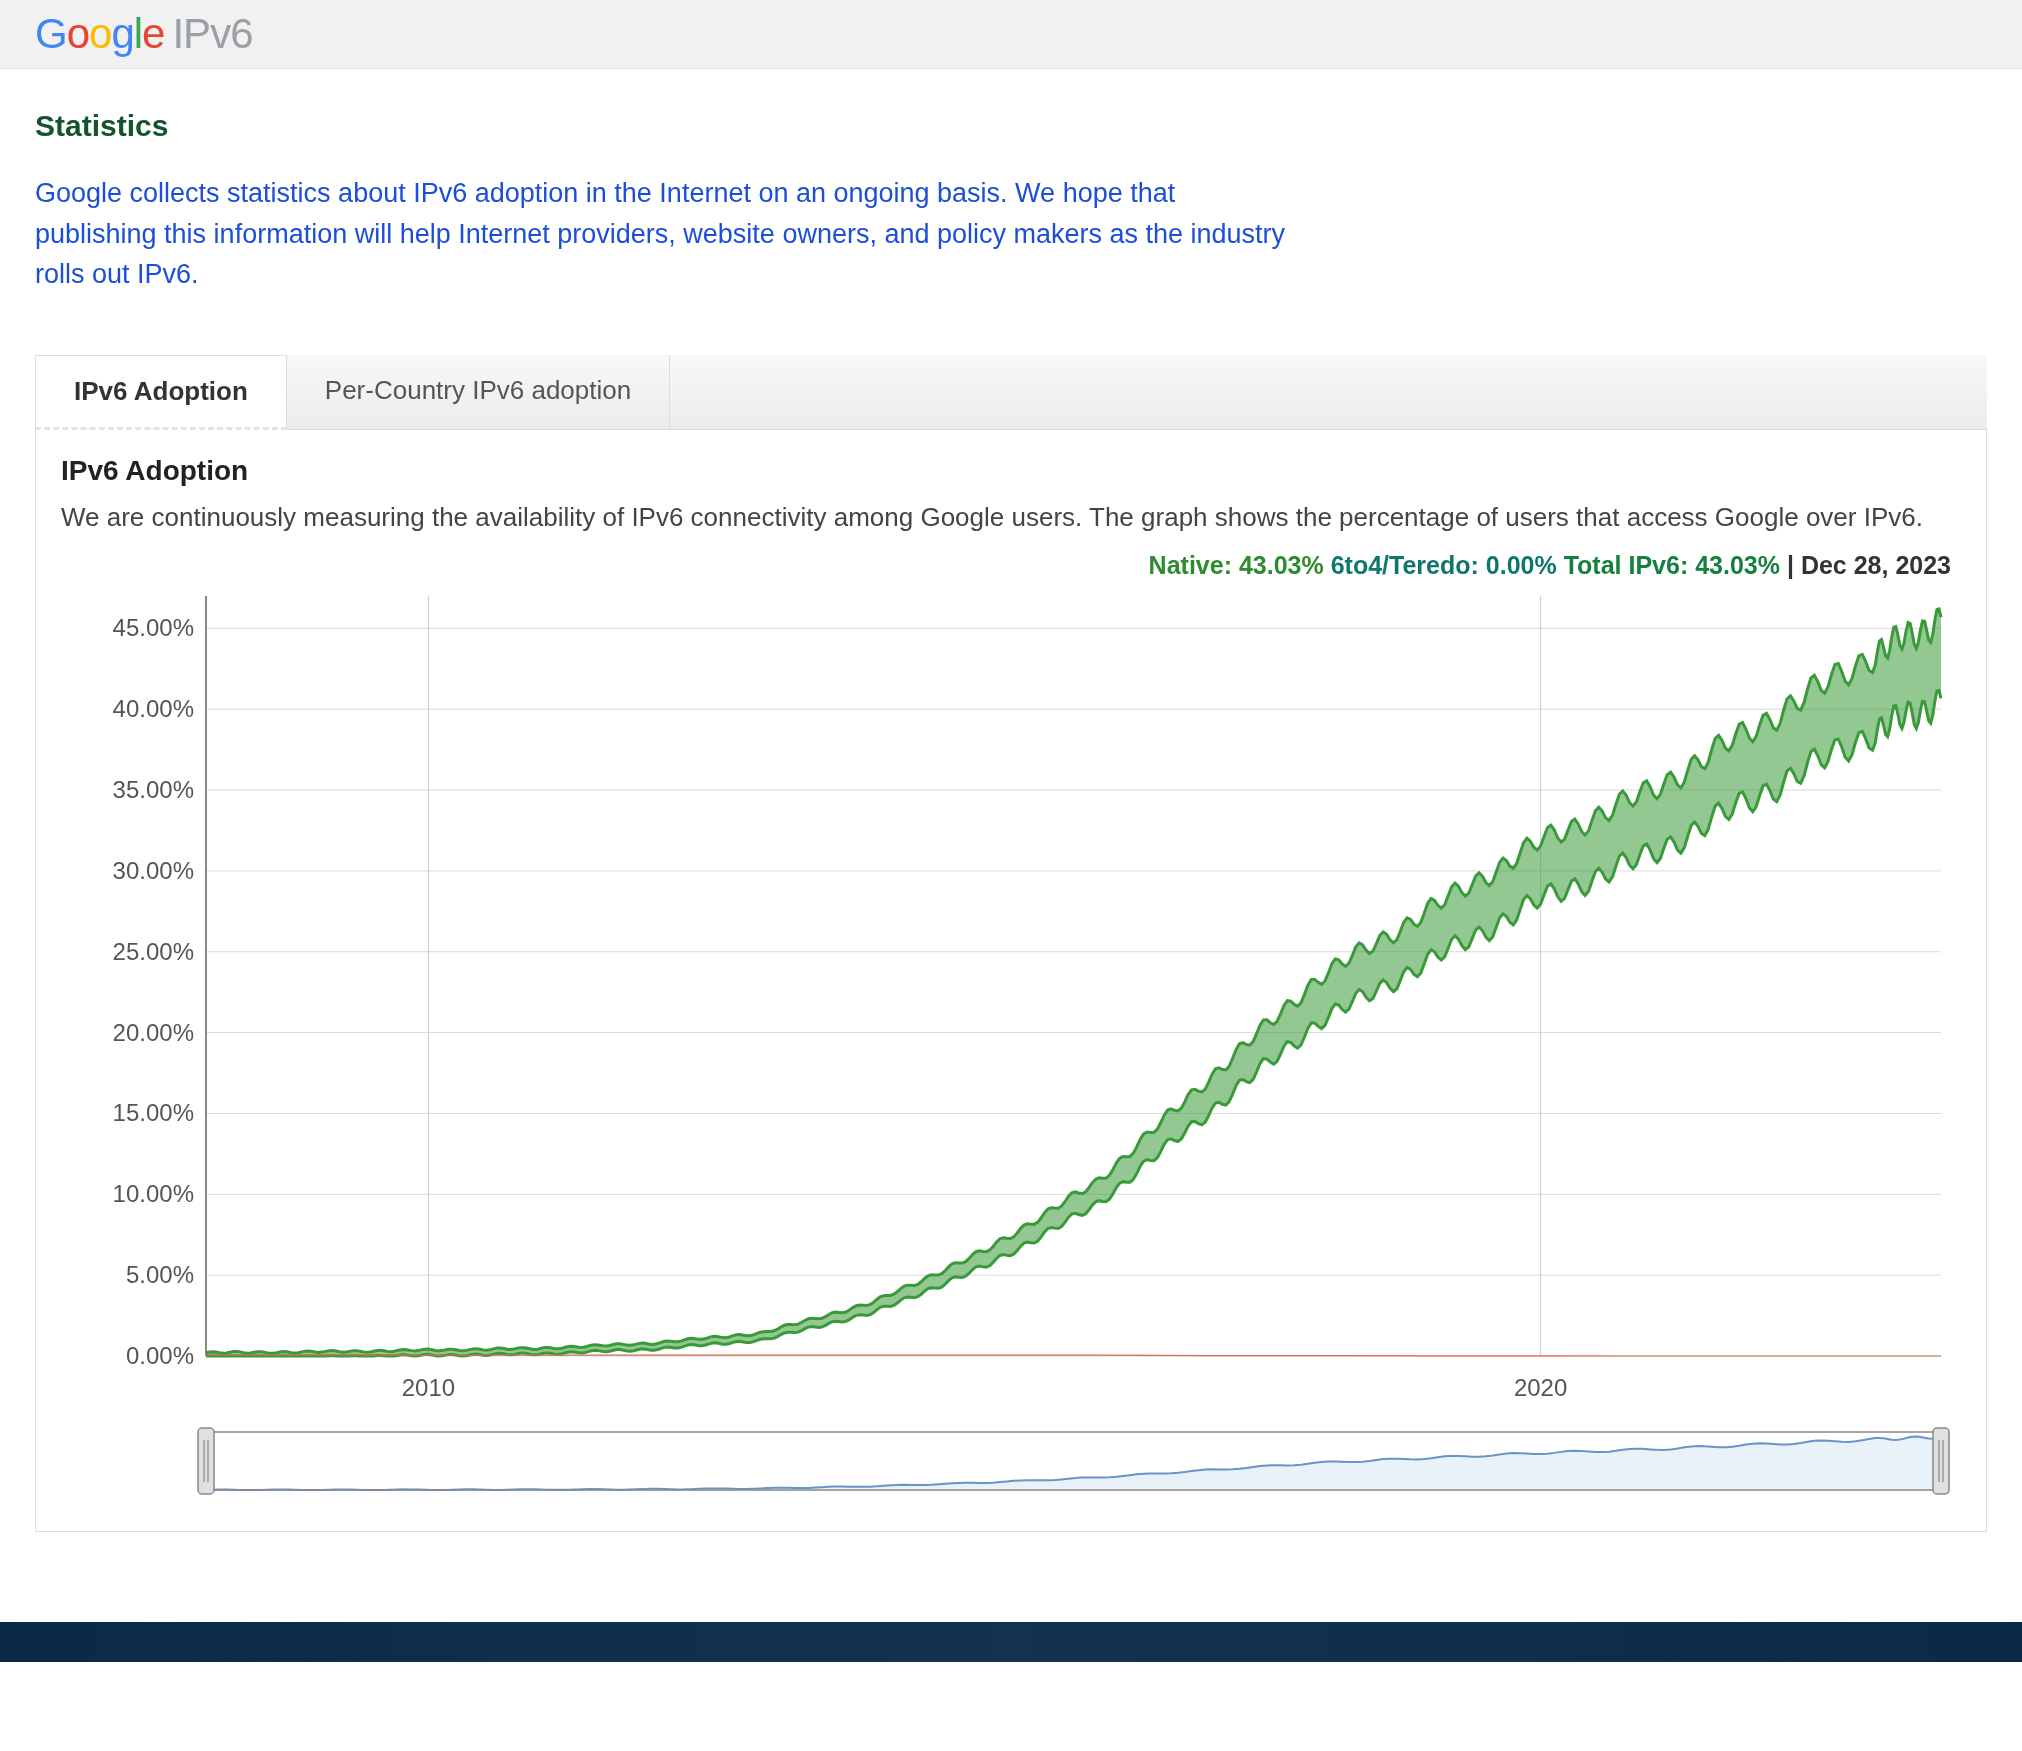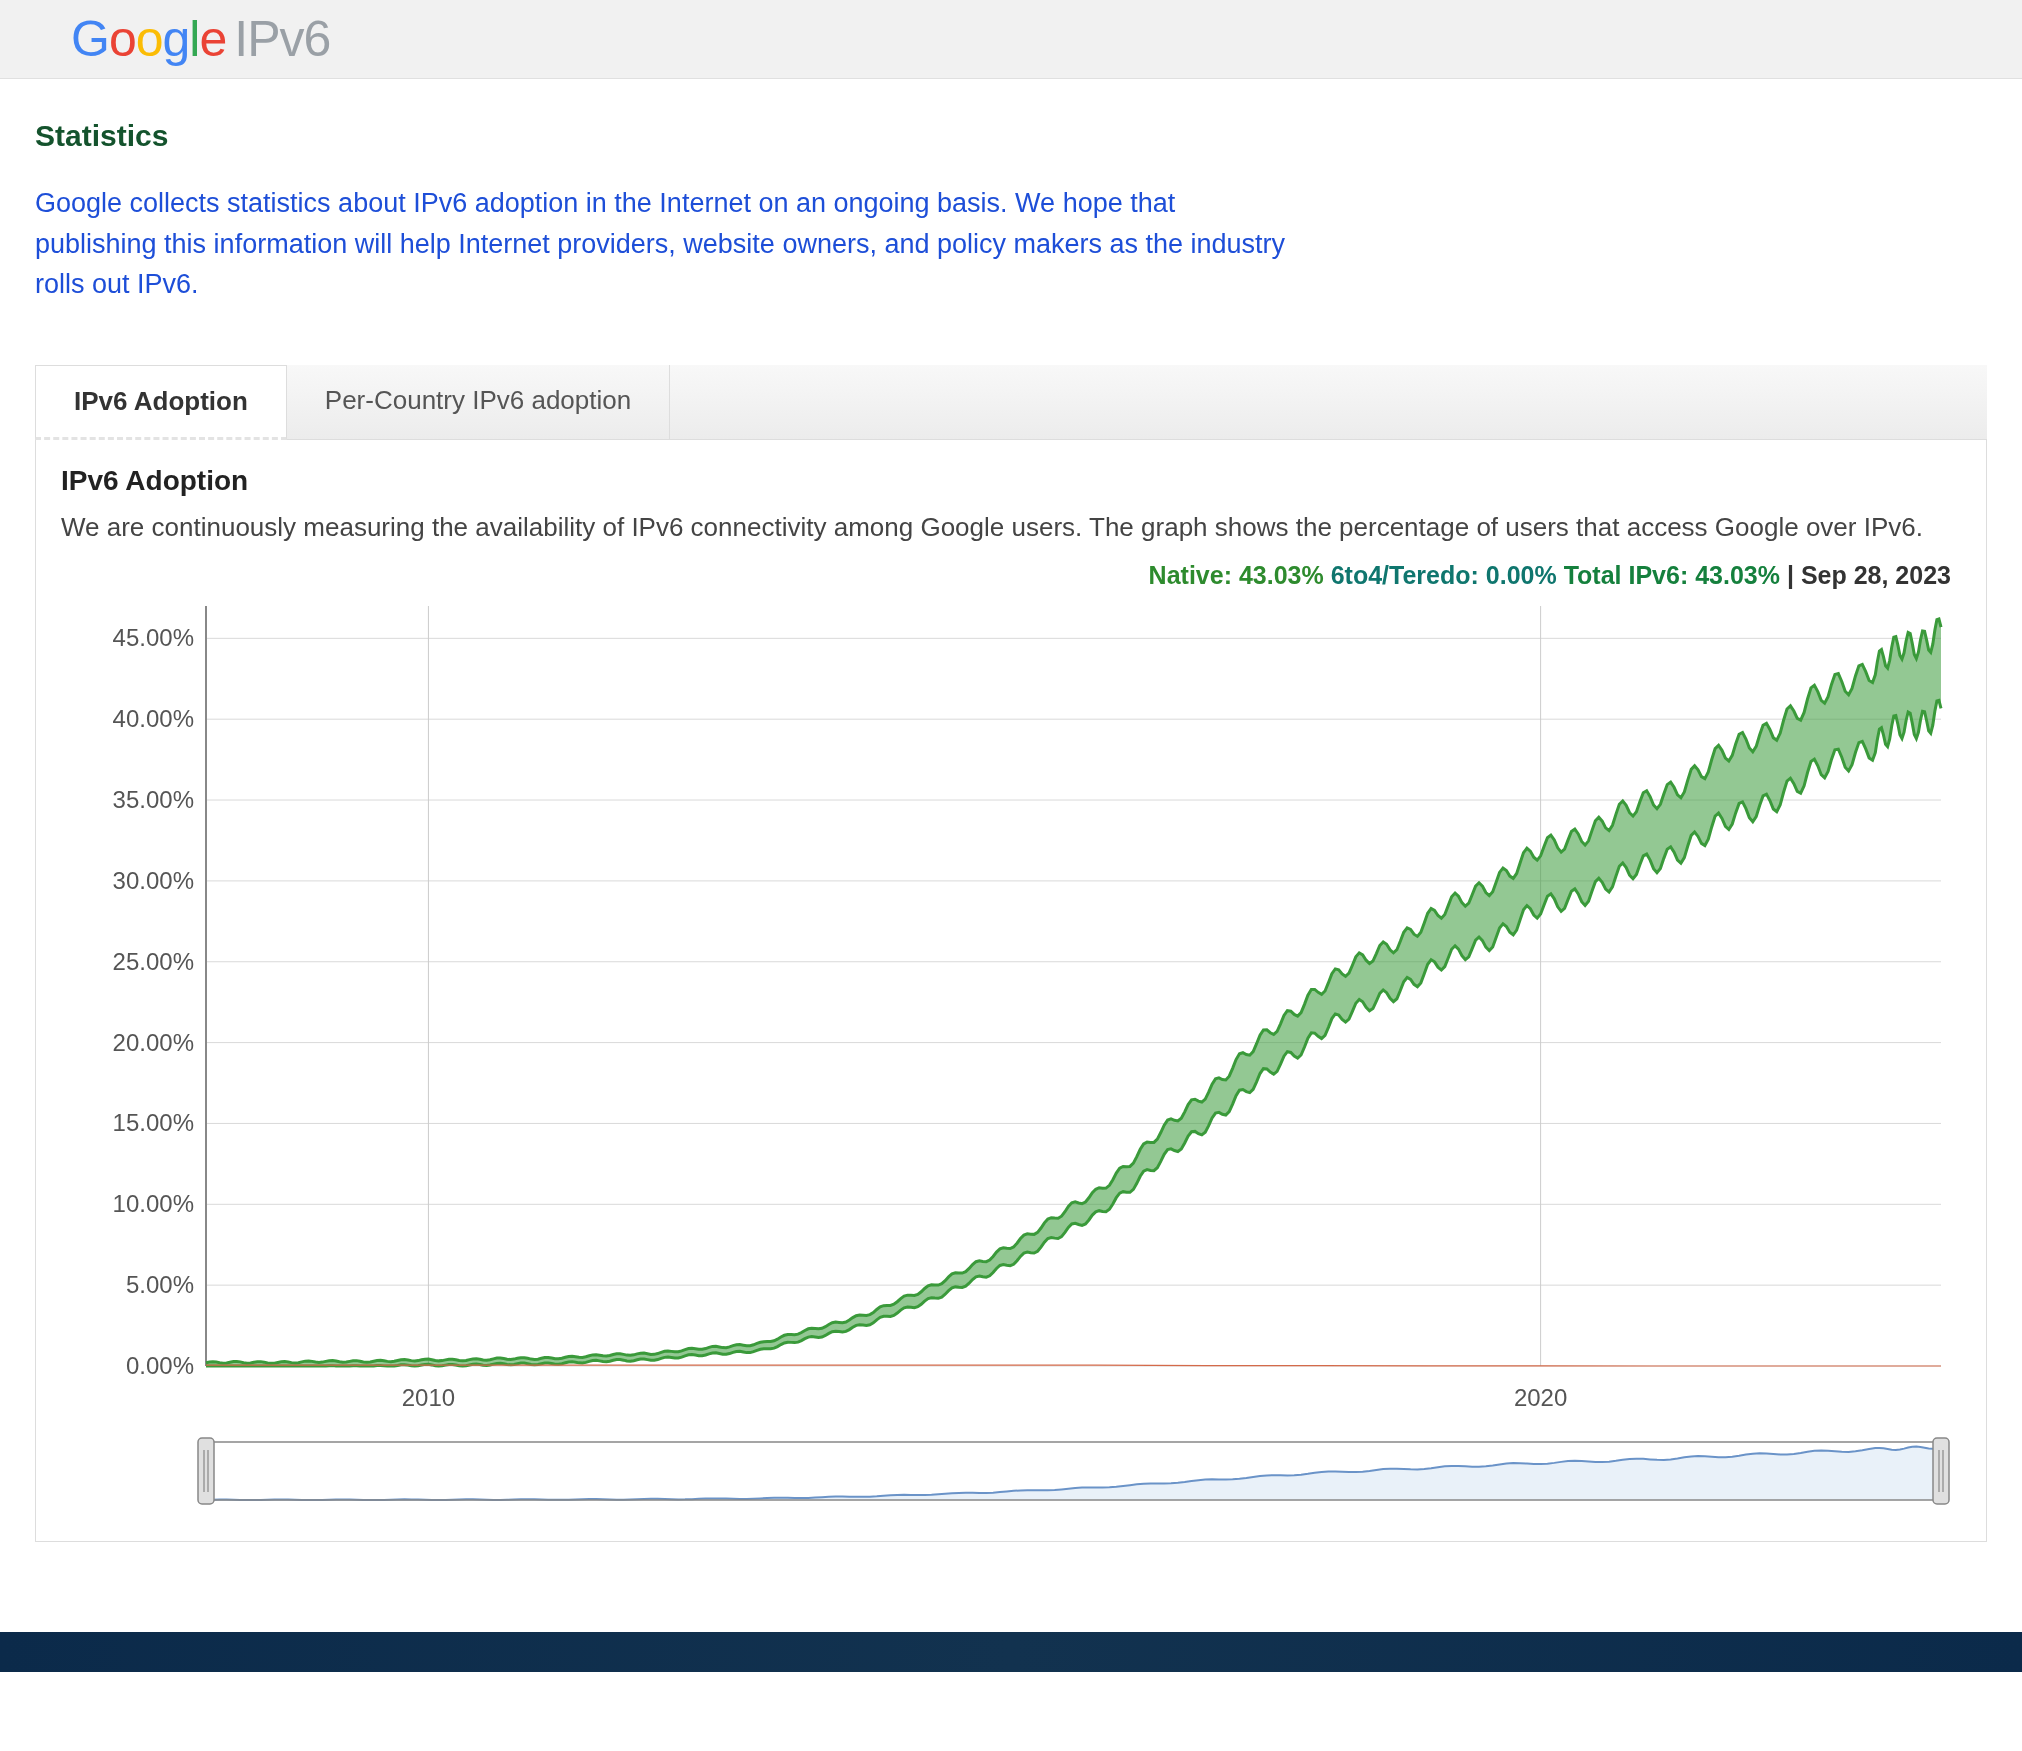--- a/index.html
+++ b/index.html
@@ -2,21 +2,21 @@
 <html><head>
 <meta charset="utf-8">
 <style>
   * { box-sizing: border-box; margin: 0; padding: 0; }
   body { font-family: Arial, Helvetica, sans-serif; background: #fff; color: #333; width: 2022px; }
   .header-bar {
     background: #f1f1f1;
     border-bottom: 1px solid #e0e0e0;
     padding: 10px 35px;
   }
-  .logo { font-size: 50px; font-weight: 400; letter-spacing: -1px; margin-left: 36px; }
+  .logo { font-size: 42px; font-weight: 400; letter-spacing: -1px; }
   .g1 { color: #4285F4; }
   .g2 { color: #EA4335; }
   .g3 { color: #FBBC05; }
   .g4 { color: #4285F4; }
   .g5 { color: #34A853; }
   .g6 { color: #EA4335; }
   .ipv6-suffix { color: #9aa0a6; font-weight: 300; margin-left: 8px; }
   .content { padding: 40px 35px 30px 35px; }
   .page-title { font-size: 30px; font-weight: bold; color: #14532d; margin-bottom: 30px; }
   .page-intro { font-size: 27px; color: #1d4ed8; line-height: 1.5; max-width: 1260px; margin-bottom: 60px; }
@@ -91,21 +91,21 @@
       </span>
       <span class="lg-6to4">
         <span>6to4/Teredo:</span>
         <span>0.00%</span>
       </span>
       <span class="lg-total">
         <span>Total IPv6:</span>
         <span>43.03%</span>
       </span>
       <span class="lg-date"> | </span>
-      <span class="lg-date">Sep 28, 2023</span>
+      <span class="lg-date">Dec 28, 2023</span>
     </div>
 
     <div class="chart-wrap">
       <svg class="main-chart" id="main-chart" viewBox="0 0 1900 830">
           <line x1="145" y1="770" x2="1880" y2="770" class="grid-line"></line>
           <text x="133" y="778" text-anchor="end" class="axis-label">0.00%</text>
           <line x1="145" y1="689.1489361702128" x2="1880" y2="689.1489361702128" class="grid-line"></line>
           <text x="133" y="697.1489361702128" text-anchor="end" class="axis-label">5.00%</text>
           <line x1="145" y1="608.2978723404256" x2="1880" y2="608.2978723404256" class="grid-line"></line>
           <text x="133" y="616.2978723404256" text-anchor="end" class="axis-label">10.00%</text>

